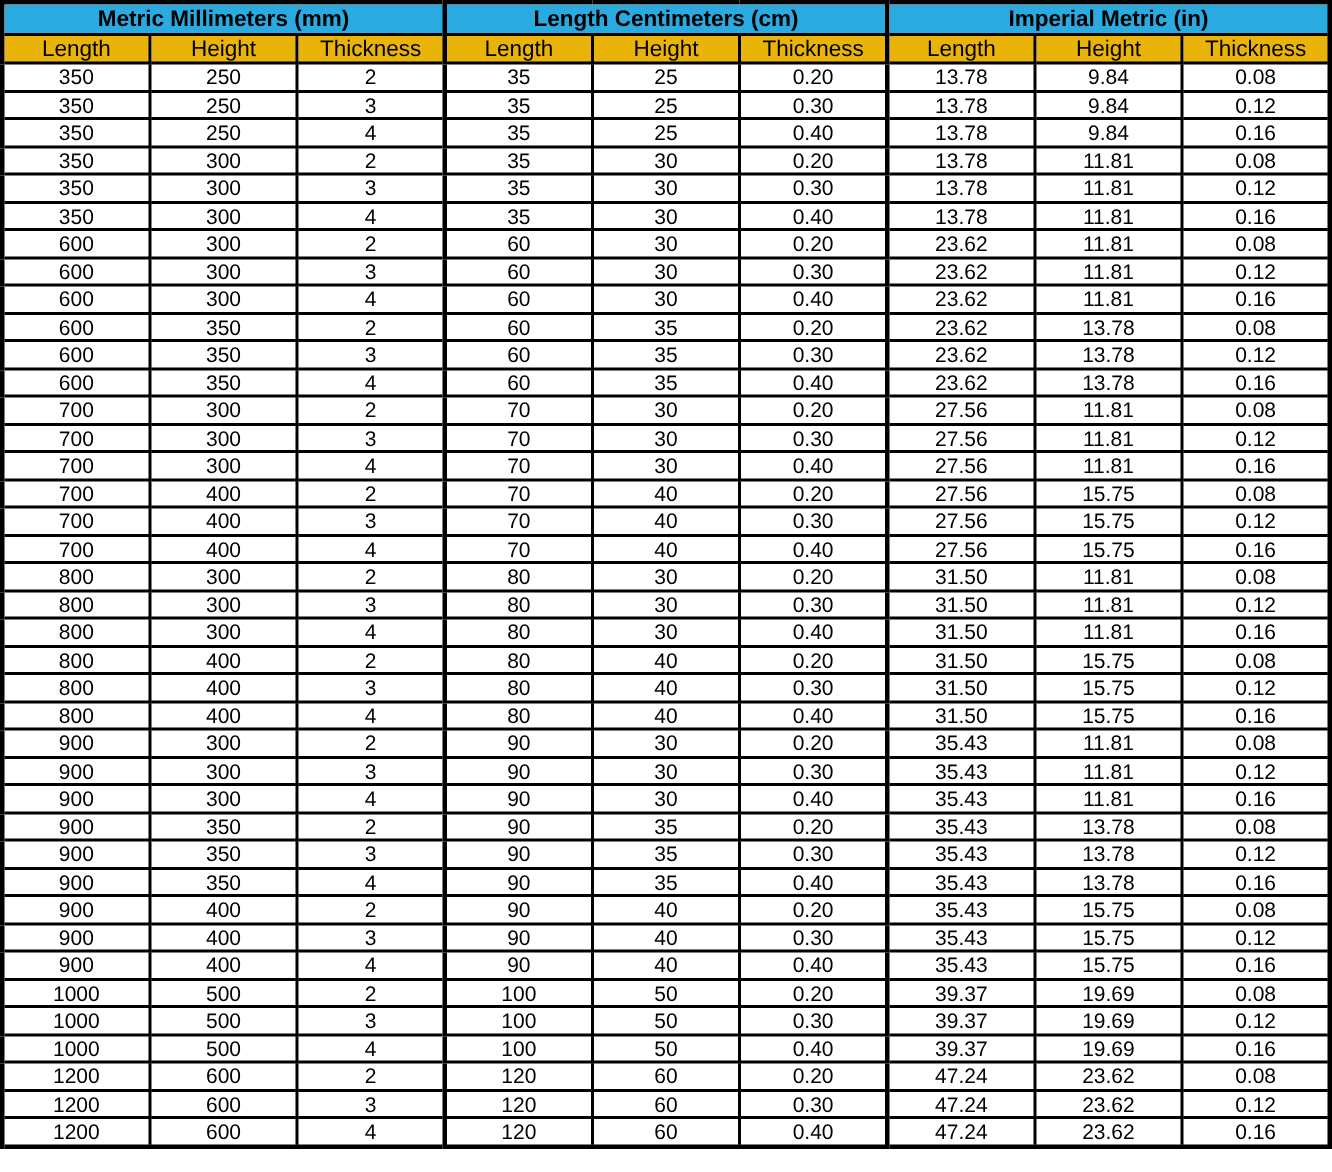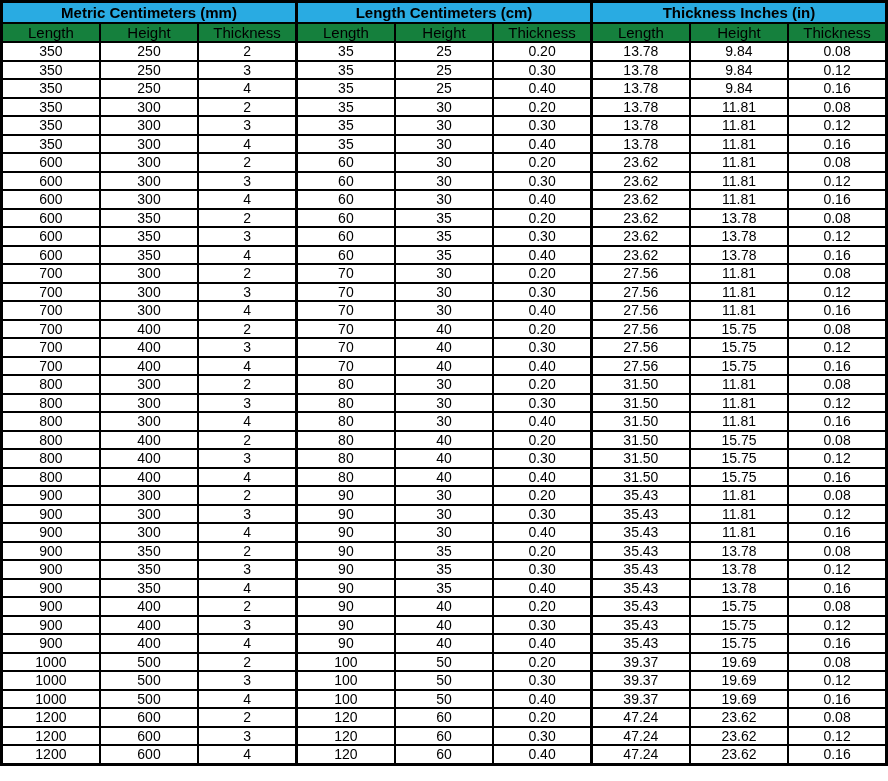--- a/index.html
+++ b/index.html
@@ -30,21 +30,21 @@
   tr.group-row th {
     height: 19px;
     font-size: 15px;
     font-weight: bold;
     background: #29ABE2;
   }
   tr.sub-row th {
     height: 17px;
     font-size: 15px;
     font-weight: normal;
-    background: #15803d;
+    background: #eab308;
   }
   tbody td {
     height: 16.5px;
     font-size: 14px;
     background: #ffffff;
   }
   .g-start { border-left: 3px solid #000000; }
 </style>
 </head>
 <body>
@@ -56,23 +56,23 @@
       <col>
       <col>
       <col>
       <col>
       <col>
       <col>
       <col>
   </colgroup>
   <thead>
     <tr class="group-row">
-      <th colspan="3">Metric Centimeters (mm)</th>
+      <th colspan="3">Metric Millimeters (mm)</th>
       <th colspan="3" class="g-start">Length Centimeters (cm)</th>
-      <th colspan="3" class="g-start">Thickness Inches (in)</th>
+      <th colspan="3" class="g-start">Imperial Metric (in)</th>
     </tr>
     <tr class="sub-row" id="subheader-row">
         <th class="g-start">Length</th>
         <th>Height</th>
         <th>Thickness</th>
         <th class="g-start">Length</th>
         <th>Height</th>
         <th>Thickness</th>
         <th class="g-start">Length</th>
         <th>Height</th>

